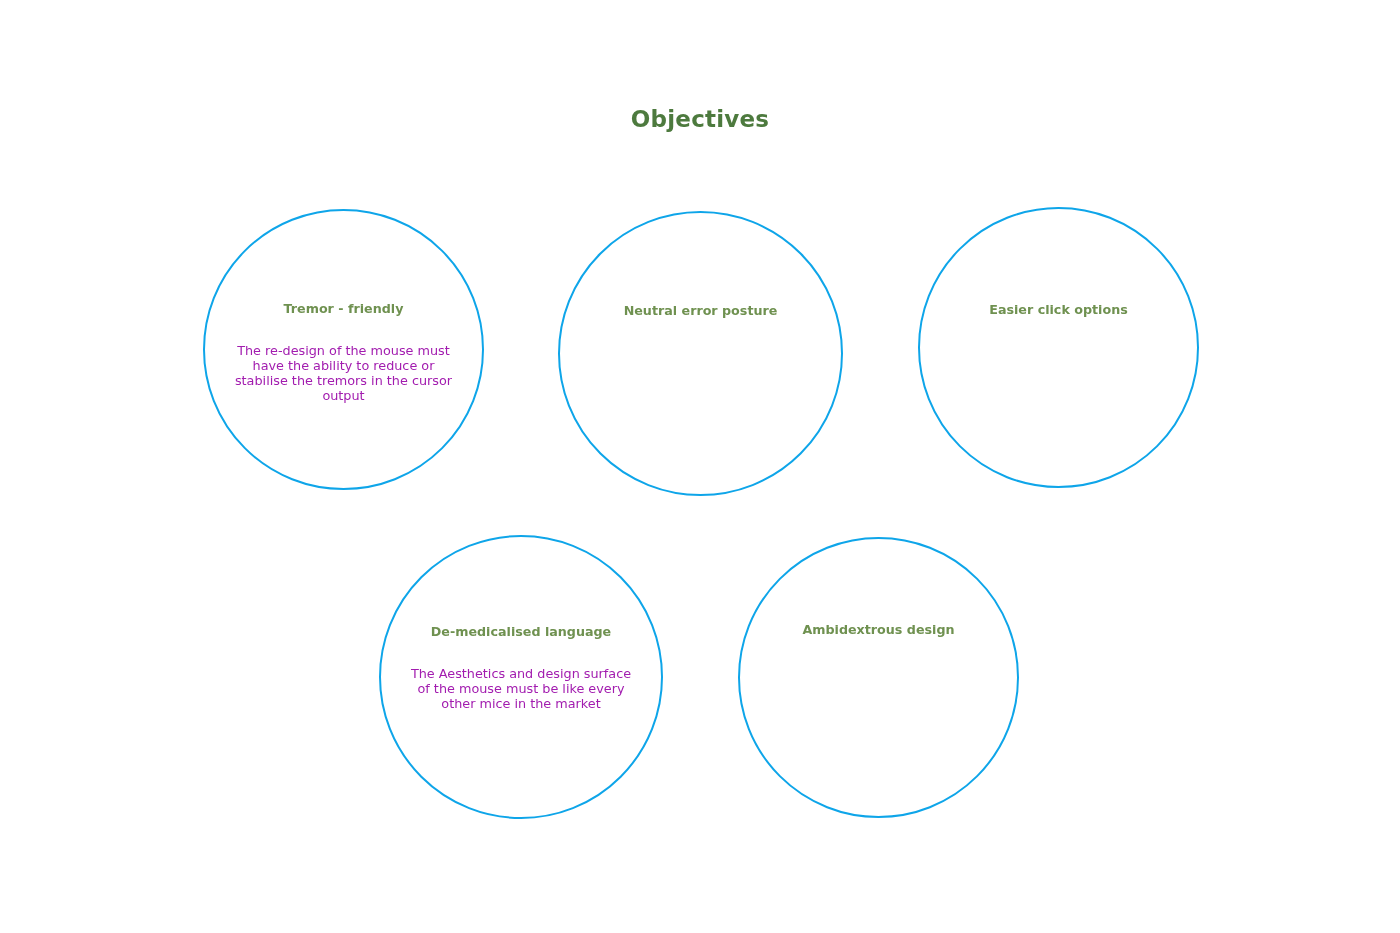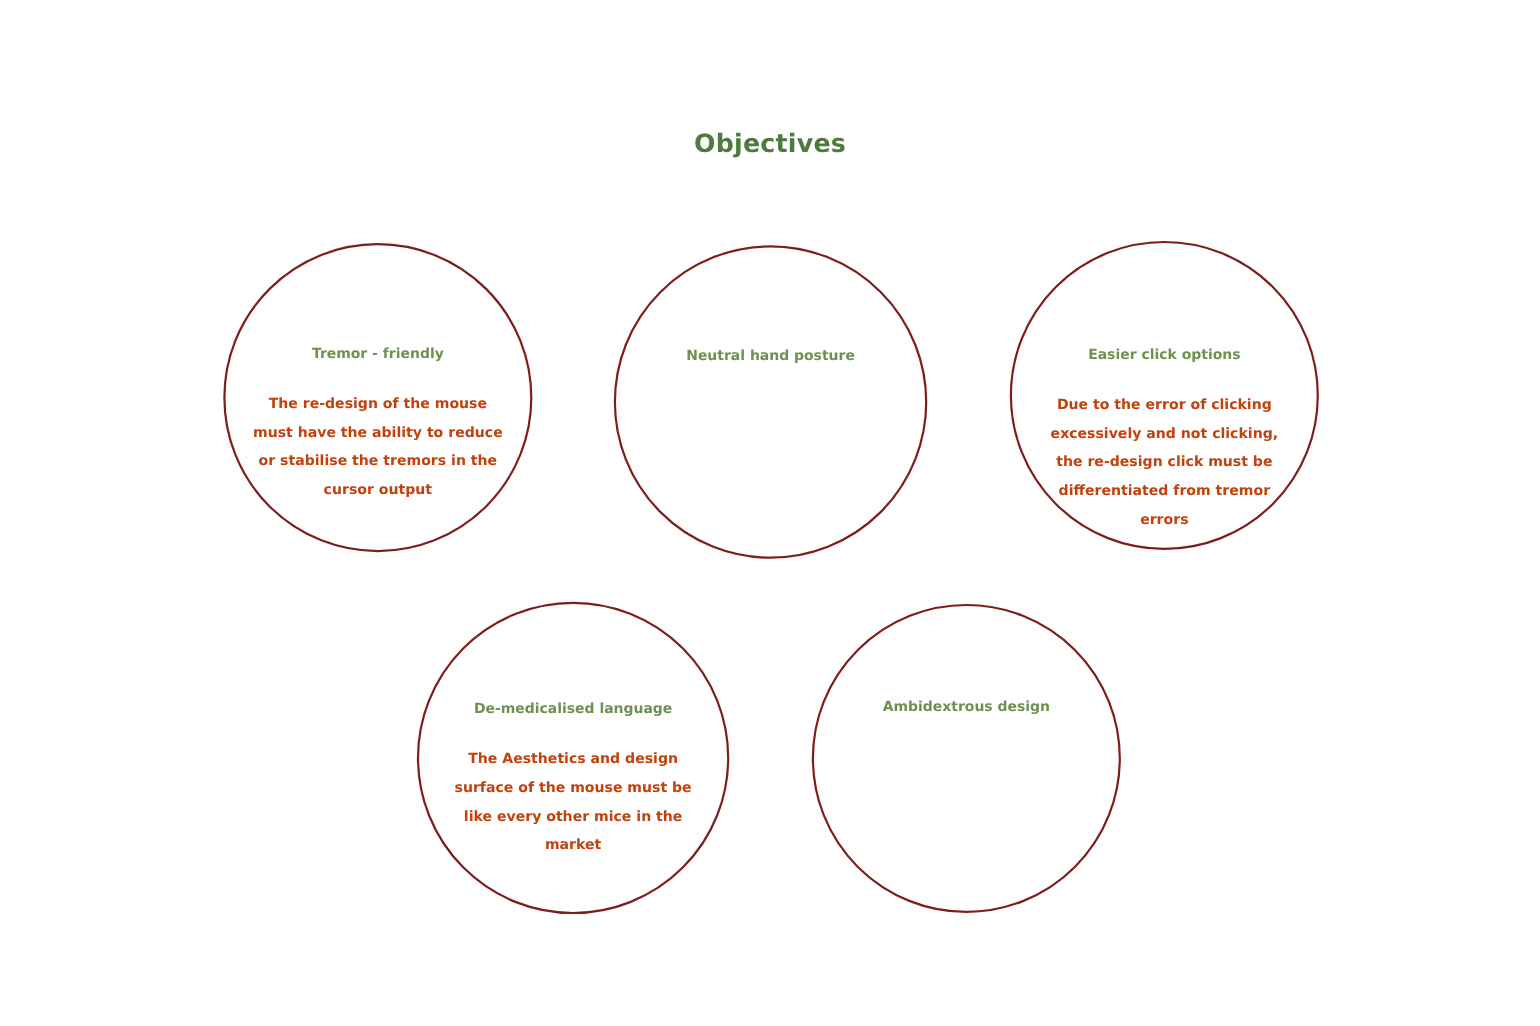--- a/index.html
+++ b/index.html
@@ -12,21 +12,21 @@
     height: 933px;
     position: relative;
     overflow: hidden;
     font-family: "DejaVu Sans", "Liberation Sans", sans-serif;
     -webkit-font-smoothing: antialiased;
   }
 
   #slide {
     position: absolute;
     left: 0;
-    top: 12px;
+    top: 0;
     width: 1400px;
     height: 786px;
     background: #ffffff;
   }
 
   #page-title {
     position: absolute;
     left: 0;
     top: 104px;
     width: 1400px;
@@ -34,21 +34,21 @@
     font-size: 23px;
     font-weight: bold;
     color: #4d7a3e;
     letter-spacing: 0.2px;
     line-height: 30px;
   }
 
   .objective-circle {
     position: absolute;
     box-sizing: border-box;
-    border: 2px solid #7f1d1d;
+    border: 2px solid #0ea5e9;
     border-radius: 50%;
     background: transparent;
   }
 
   .circle-content {
     position: absolute;
     left: 50%;
     transform: translateX(-50%);
     width: 232px;
     text-align: center;
@@ -58,23 +58,23 @@
     font-size: 12.7px;
     font-weight: bold;
     color: #6f9150;
     line-height: 17px;
     margin: 0 0 26px 0;
     white-space: nowrap;
   }
 
   .circle-body {
     font-size: 12.8px;
-    font-weight: bold;
-    color: #c2410c;
-    line-height: 26px;
+    font-weight: normal;
+    color: #a21caf;
+    line-height: 15px;
     margin: 0;
   }
 
   
   #circle-1 { left: 203px; top: 209px; width: 281px; height: 281px; }
   #circle-1 .circle-content { top: 89px; width: 228px; }
 
   #circle-2 { left: 558px; top: 211px; width: 285px; height: 285px; }
   #circle-2 .circle-content { top: 89px; width: 224px; }
 
@@ -96,28 +96,27 @@
 
   <div class="objective-circle" id="circle-1">
     <div class="circle-content">
       <div class="circle-heading">Tremor - friendly</div>
       <div class="circle-body">The re-design of the mouse must have the ability to reduce or stabilise the tremors in the cursor output</div>
     </div>
   </div>
 
   <div class="objective-circle" id="circle-2">
     <div class="circle-content">
-      <div class="circle-heading">Neutral hand posture</div>
+      <div class="circle-heading">Neutral error posture</div>
     </div>
   </div>
 
   <div class="objective-circle" id="circle-3">
     <div class="circle-content">
       <div class="circle-heading">Easier click options</div>
-      <div class="circle-body">Due to the error of clicking excessively and not clicking, the re-design click must be differentiated from tremor errors</div>
     </div>
   </div>
 
   <div class="objective-circle" id="circle-4">
     <div class="circle-content">
       <div class="circle-heading">De-medicalised language</div>
       <div class="circle-body">The Aesthetics and design surface of the mouse must be like every other mice in the market</div>
     </div>
   </div>
 

